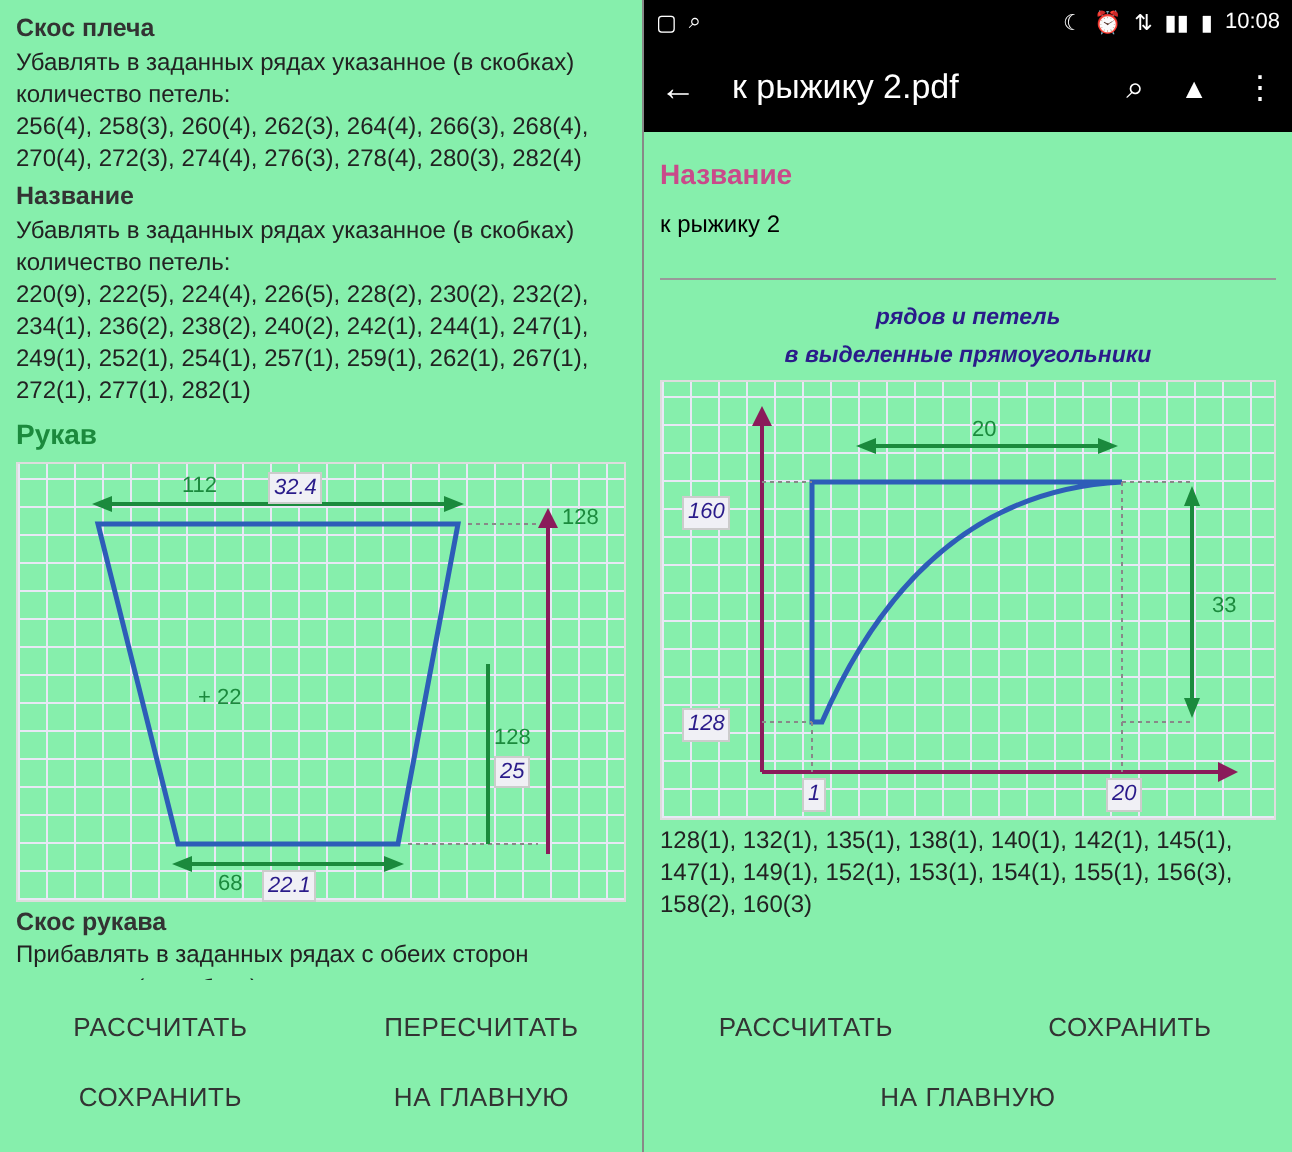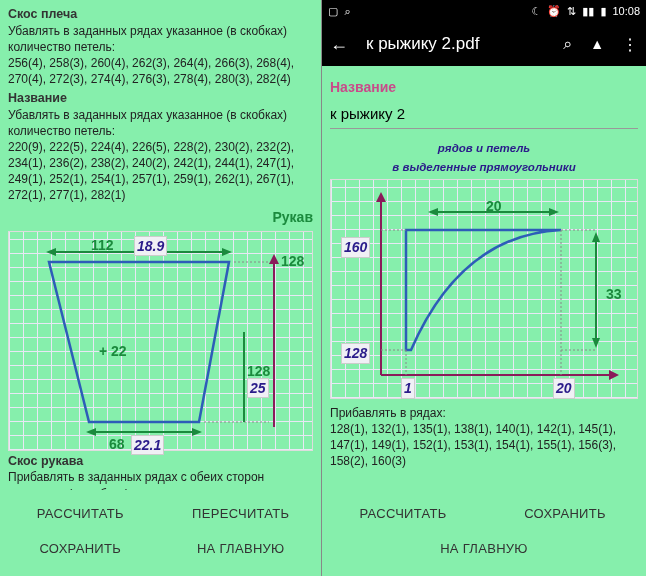--- a/index.html
+++ b/index.html
@@ -7,33 +7,33 @@
 .phone{background:#86efac;display:flex;flex-direction:column;overflow:hidden}
 .phone-left{width:322px;border-right:1px solid #888}
 .phone-right{width:324px}
 .status-bar{background:#000;color:#fff;height:22px;display:flex;align-items:center;padding:0 6px;font-size:11px;justify-content:space-between}
 .status-icons{display:flex;gap:6px;align-items:center}
 .app-bar{background:#000;color:#fff;height:44px;display:flex;align-items:center;padding:0 8px;gap:18px}
 .app-title{font-size:17px;flex:1}
 .content{flex:1;overflow:auto;padding:4px 8px;font-size:12px;line-height:1.35;color:#333}
 .section-title{font-weight:bold;font-size:12.5px;margin-top:2px}
 .section-text{font-size:12px;color:#222}
-.graph-title{color:#1b8a3d;font-weight:bold;font-size:14px;text-align:right;margin:4px 0}
+.graph-title{color:#1b8a3d;font-weight:bold;font-size:14px;text-align:left;margin:4px 0}
 .graph{position:relative;background:repeating-linear-gradient(0deg,#e8e8f5,#e8e8f5 1px,transparent 1px,transparent 14px),repeating-linear-gradient(90deg,#e8e8f5,#e8e8f5 1px,transparent 1px,transparent 14px);border:1px solid #ddd;margin:2px 0}
 .graph-left{height:220px}
 .graph-right{height:220px}
-.lbl{position:absolute;font-size:14px;font-weight:bold}
+.lbl{position:absolute;font-size:11px;font-weight:normal}
 .lbl-green{color:#1b8a3d}
 .lbl-blue{color:#2a1b8a;font-style:italic;background:#f0f0f5;padding:0 2px;border:1px solid #ccc}
 .buttons{display:flex;flex-wrap:wrap;padding:6px 0 10px}
 .btn{flex:1 0 50%;text-align:center;font-size:13px;font-weight:500;color:#333;padding:10px 12px;letter-spacing:0.3px}
 .buttons-right .btn{flex:1 0 50%}
 .btn-full{flex:1 0 100%}
 .pink-title{color:#c94a8a;font-weight:bold;font-size:14px;margin:8px 0 4px}
-.input-line{border:none;border-bottom:1px solid #999;font-size:15px;width:100%;padding:4px 0 6px;margin-bottom:8px;background:transparent}
+.input-line{border:none;border-bottom:1px solid #999;font-size:12px;width:100%;padding:4px 0 20px;margin-bottom:8px;background:transparent}
 .blue-hint{color:#2a1b8a;font-style:italic;font-weight:bold;font-size:11.5px;text-align:center;line-height:1.3;margin:4px 0}
 svg{position:absolute;top:0;left:0}
 </style>
 </head>
 <body>
 
 <div class="phone phone-left">
   <div class="content">
     <div class="section-title">Скос плеча</div>
     <div class="section-text">Убавлять в заданных рядах указанное (в скобках) количество петель:</div>
@@ -57,21 +57,21 @@
         <line x1="40" y1="20" x2="220" y2="20" stroke="#1b8a3d" stroke-width="2"></line>
         <polygon points="37,20 47,16 47,24" fill="#1b8a3d"></polygon>
         <polygon points="223,20 213,16 213,24" fill="#1b8a3d"></polygon>
 
         <line x1="225" y1="30" x2="260" y2="30" stroke="#888" stroke-dasharray="2,2"></line>
         <line x1="195" y1="190" x2="260" y2="190" stroke="#888" stroke-dasharray="2,2"></line>
 
         <line x1="235" y1="100" x2="235" y2="190" stroke="#1b8a3d" stroke-width="2"></line>
       </svg>
       <span class="lbl lbl-green" style="top:4px;left:82px">112</span>
-      <span class="lbl lbl-blue" style="top:4px;left:125px">18.9</span>
+      <span class="lbl lbl-blue" style="top:4px;left:125px">32.4</span>
       <span class="lbl lbl-green" style="top:20px;left:272px">128</span>
       <span class="lbl lbl-green" style="top:110px;left:90px">+ 22</span>
       <span class="lbl lbl-green" style="top:130px;left:238px">128</span>
       <span class="lbl lbl-blue" style="top:146px;left:238px">25</span>
       <span class="lbl lbl-green" style="top:203px;left:100px">68</span>
       <span class="lbl lbl-blue" style="top:203px;left:122px">22.1</span>
     </div>
     <div class="section-title">Скос рукава</div>
     <div class="section-text">Прибавлять в заданных рядах с обеих сторон указанное (в скобках) количество петель:</div>
 
@@ -136,21 +136,20 @@
         <polygon points="265,52 261,62 269,62" fill="#1b8a3d"></polygon>
         <polygon points="265,168 261,158 269,158" fill="#1b8a3d"></polygon>
       </svg>
       <span class="lbl lbl-blue" style="top:57px;left:10px">160</span>
       <span class="lbl lbl-blue" style="top:163px;left:10px">128</span>
       <span class="lbl lbl-blue" style="top:198px;left:70px">1</span>
       <span class="lbl lbl-blue" style="top:198px;left:222px">20</span>
       <span class="lbl lbl-green" style="top:17px;left:155px">20</span>
       <span class="lbl lbl-green" style="top:105px;left:275px">33</span>
     </div>
-    <div class="section-text" style="margin-top:6px">Прибавлять в рядах:</div>
     <div class="section-text">128(1), 132(1), 135(1), 138(1), 140(1), 142(1), 145(1), 147(1), 149(1), 152(1), 153(1), 154(1), 155(1), 156(3), 158(2), 160(3)</div>
   </div>
   <div class="buttons buttons-right">
     <div class="btn">РАССЧИТАТЬ</div>
     <div class="btn">СОХРАНИТЬ</div>
     <div class="btn btn-full">НА ГЛАВНУЮ</div>
   </div>
 </div>
 
 </body></html>

